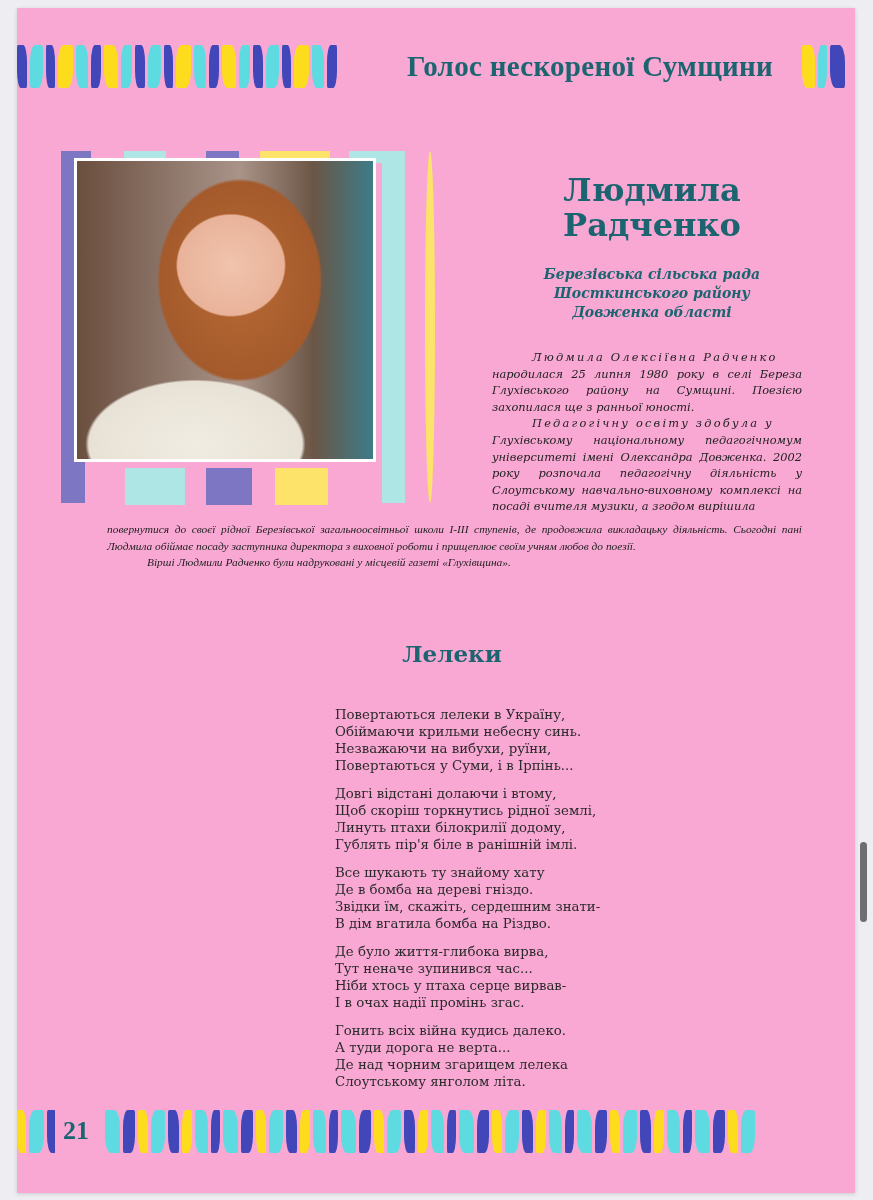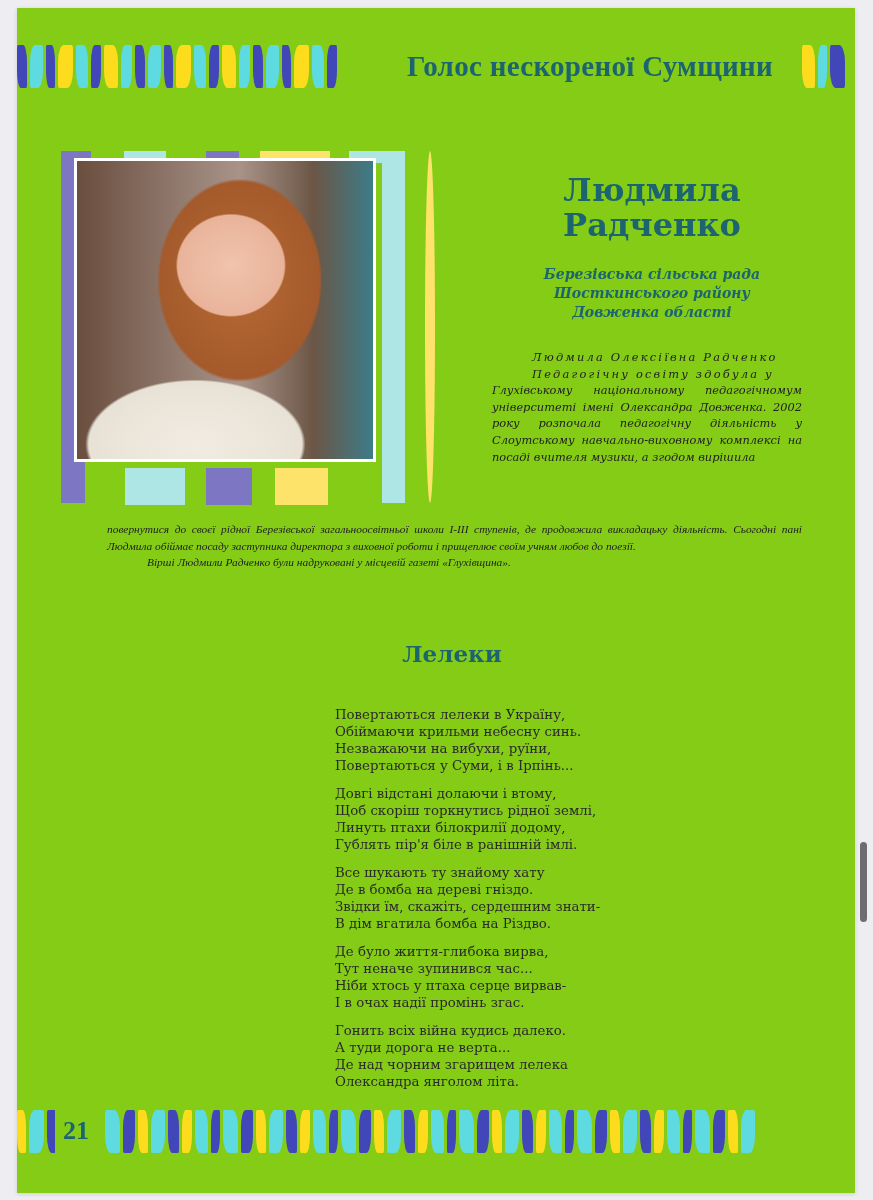--- a/index.html
+++ b/index.html
@@ -1,21 +1,21 @@
 <!DOCTYPE html>
 <html><head>
 <meta charset="utf-8">
 <style>
   html, body { margin:0; padding:0; }
   body {
     width:873px; height:1200px; background:#eeeef2; position:relative; overflow:hidden;
     font-family:"DejaVu Serif", serif;
   }
   .page {
-    position:absolute; left:17px; top:8px; width:838px; height:1185px; background:#84cc16;
+    position:absolute; left:17px; top:8px; width:838px; height:1185px; background:#f9a8d4;
     box-shadow:0 1px 4px rgba(0,0,0,0.15);
   }
   .stripes { position:absolute; display:flex; align-items:stretch; overflow:hidden; }
   .stripe { flex:none; margin-right:3px; }
   .s-blue { background:#4146b8; }
   .s-cyan { background:#5ddbe0; }
   .s-yellow { background:#fddc1d; }
   .header-stripes-left { left:0; top:37px; width:380px; height:43px; }
   .header-stripes-right { left:785px; top:37px; width:53px; height:43px; }
   .footer-stripes-left { left:0; top:1102px; width:38px; height:43px; }
@@ -131,20 +131,21 @@
   </div>
 
   <div class="org">
     <div>Березівська сільська рада</div>
     <div>Шосткинського району</div>
     <div>Довженка області</div>
   </div>
 
   <div class="bio bio-narrow">
     <p class="ind sp">Людмила Олексіївна Радченко</p>
+    <p>народилася 25 липня 1980 року в селі Береза Глухівського району на Сумщині. Поезією захопилася ще з ранньої юності.</p>
     <p class="ind sp">Педагогічну освіту здобула у</p>
     <p>Глухівському національному педагогічномум університеті імені Олександра Довженка. 2002 року розпочала педагогічну діяльність у Слоутському навчально-виховному комплексі на посаді вчителя музики, а згодом вирішила</p>
   </div>
 
   <div class="bio bio-wide">
     <p>повернутися до своєї рідної Березівської загальноосвітньої школи І-ІІІ ступенів, де продовжила викладацьку діяльність. Сьогодні пані Людмила обіймає посаду заступника директора з виховної роботи і прищеплює своїм учням любов до поезії.</p>
     <p class="ind2">Вірші Людмили Радченко були надруковані у місцевій газеті «Глухівщина».</p>
   </div>
 
   <div class="poem-title">Лелеки</div>
@@ -171,21 +172,21 @@
     <div class="stanza">
       <div class="line">Де було життя-глибока вирва,</div>
       <div class="line">Тут неначе зупинився час...</div>
       <div class="line">Ніби хтось у птаха серце вирвав-</div>
       <div class="line">І в очах надії промінь згас.</div>
     </div>
     <div class="stanza">
       <div class="line">Гонить всіх війна кудись далеко.</div>
       <div class="line">А туди  дорога не верта...</div>
       <div class="line">Де над чорним згарищем лелека</div>
-      <div class="line">Олександра янголом літа.</div>
+      <div class="line">Слоутському янголом літа.</div>
     </div>
   </div>
 
   <div class="stripes footer-stripes-left">
       <span class="stripe s-yellow" style="width: 9px; border-radius: 10% 40%;"></span>
       <span class="stripe s-cyan" style="width: 15px; border-radius: 40% 10%;"></span>
       <span class="stripe s-blue" style="width: 12px; border-radius: 10% 40%;"></span>
     </div>
   <div class="page-number">21</div>
   <div class="stripes footer-stripes-main">

